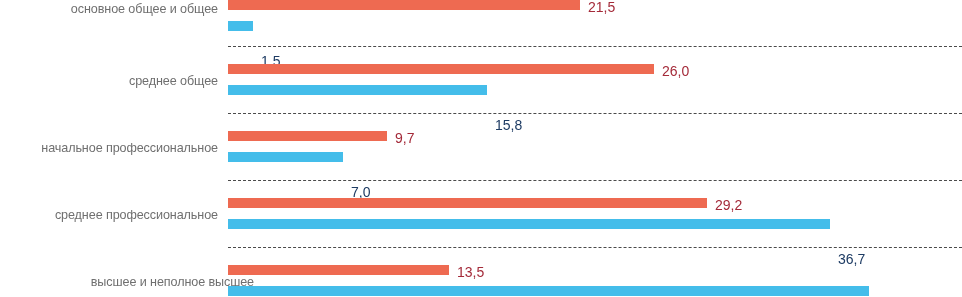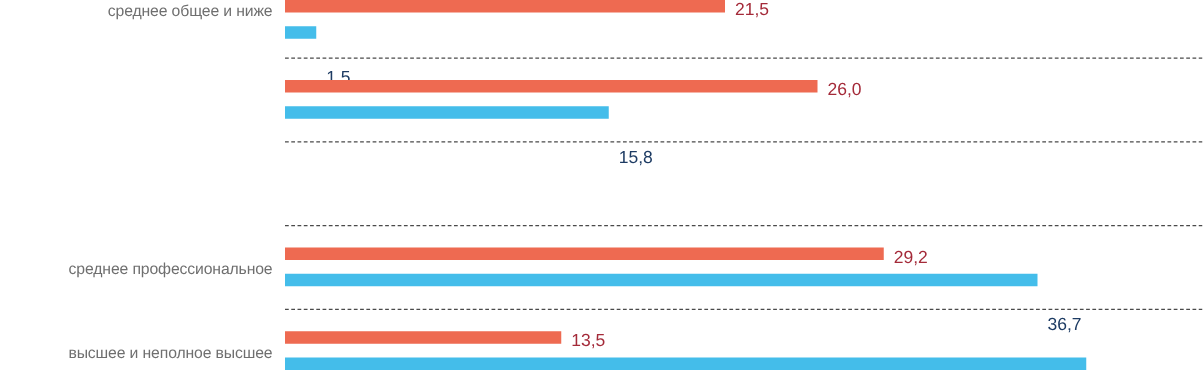--- a/index.html
+++ b/index.html
@@ -75,59 +75,69 @@
     height: 0;
     border-top: 1.5px dashed #4a4a4a;
   }
 </style>
 </head>
 <body>
 
 <div id="chart">
 
   <div class="row" style="top:-23px;">
-    <div class="cat-label" style="top:25px;">среднее общее и ниже</div>
+    <div class="cat-label" style="top:25px;">основное общее и общее</div>
     <div class="plot">
       <div class="bar red" style="top:23px; width:352px;"></div>
       <div class="vlabel red" style="left:360px; top:24px;">21,5</div>
       <div class="bar blue" style="top:44px; width:25px;"></div>
       <div class="vlabel blue" style="left:33px; top:45px;">1,5</div>
     </div>
   </div>
 
   <div class="sep" style="top:46px;"></div>
 
   <div class="row" style="top:44px;">
+    <div class="cat-label" style="top:30px;">среднее общее</div>
     <div class="plot">
       <div class="bar red" style="top:20px; width:426px;"></div>
       <div class="vlabel red" style="left:434px; top:21px;">26,0</div>
       <div class="bar blue" style="top:41px; width:259px;"></div>
       <div class="vlabel blue" style="left:267px; top:42px;">15,8</div>
     </div>
   </div>
 
   <div class="sep" style="top:113px;"></div>
 
+  <div class="row" style="top:111px;">
+    <div class="cat-label" style="top:30px;">начальное профессиональное</div>
+    <div class="plot">
+      <div class="bar red" style="top:20px; width:159px;"></div>
+      <div class="vlabel red" style="left:167px; top:21px;">9,7</div>
+      <div class="bar blue" style="top:41px; width:115px;"></div>
+      <div class="vlabel blue" style="left:123px; top:42px;">7,0</div>
+    </div>
+  </div>
 
   <div class="sep" style="top:180px;"></div>
 
   <div class="row" style="top:178px;padding-left:10px;">
     <div class="cat-label" style="top:30px;">среднее профессиональное</div>
     <div class="plot">
       <div class="bar red" style="top:20px; width:479px;"></div>
       <div class="vlabel red" style="left:487px; top:21px;">29,2</div>
       <div class="bar blue" style="top:41px; width:602px;"></div>
       <div class="vlabel blue" style="left:610px; top:42px;">36,7</div>
     </div>
   </div>
 
   <div class="sep" style="top:247px;"></div>
 
   <div class="row" style="top:245px;">
-    <div class="cat-label" style="top:30px;">высшее и неполное высшее</div>
+    <div class="cat-label" style="top:30px;padding-left:36px;">высшее и неполное высшее</div>
     <div class="plot">
       <div class="bar red" style="top:20px; width:221px;"></div>
       <div class="vlabel red" style="left:229px; top:21px;text-align:right;">13,5</div>
       <div class="bar blue" style="top:41px; width:641px;"></div>
       <div class="vlabel blue" style="left:649px; top:42px;">39,1</div>
     </div>
   </div>
 
 </div>
 

